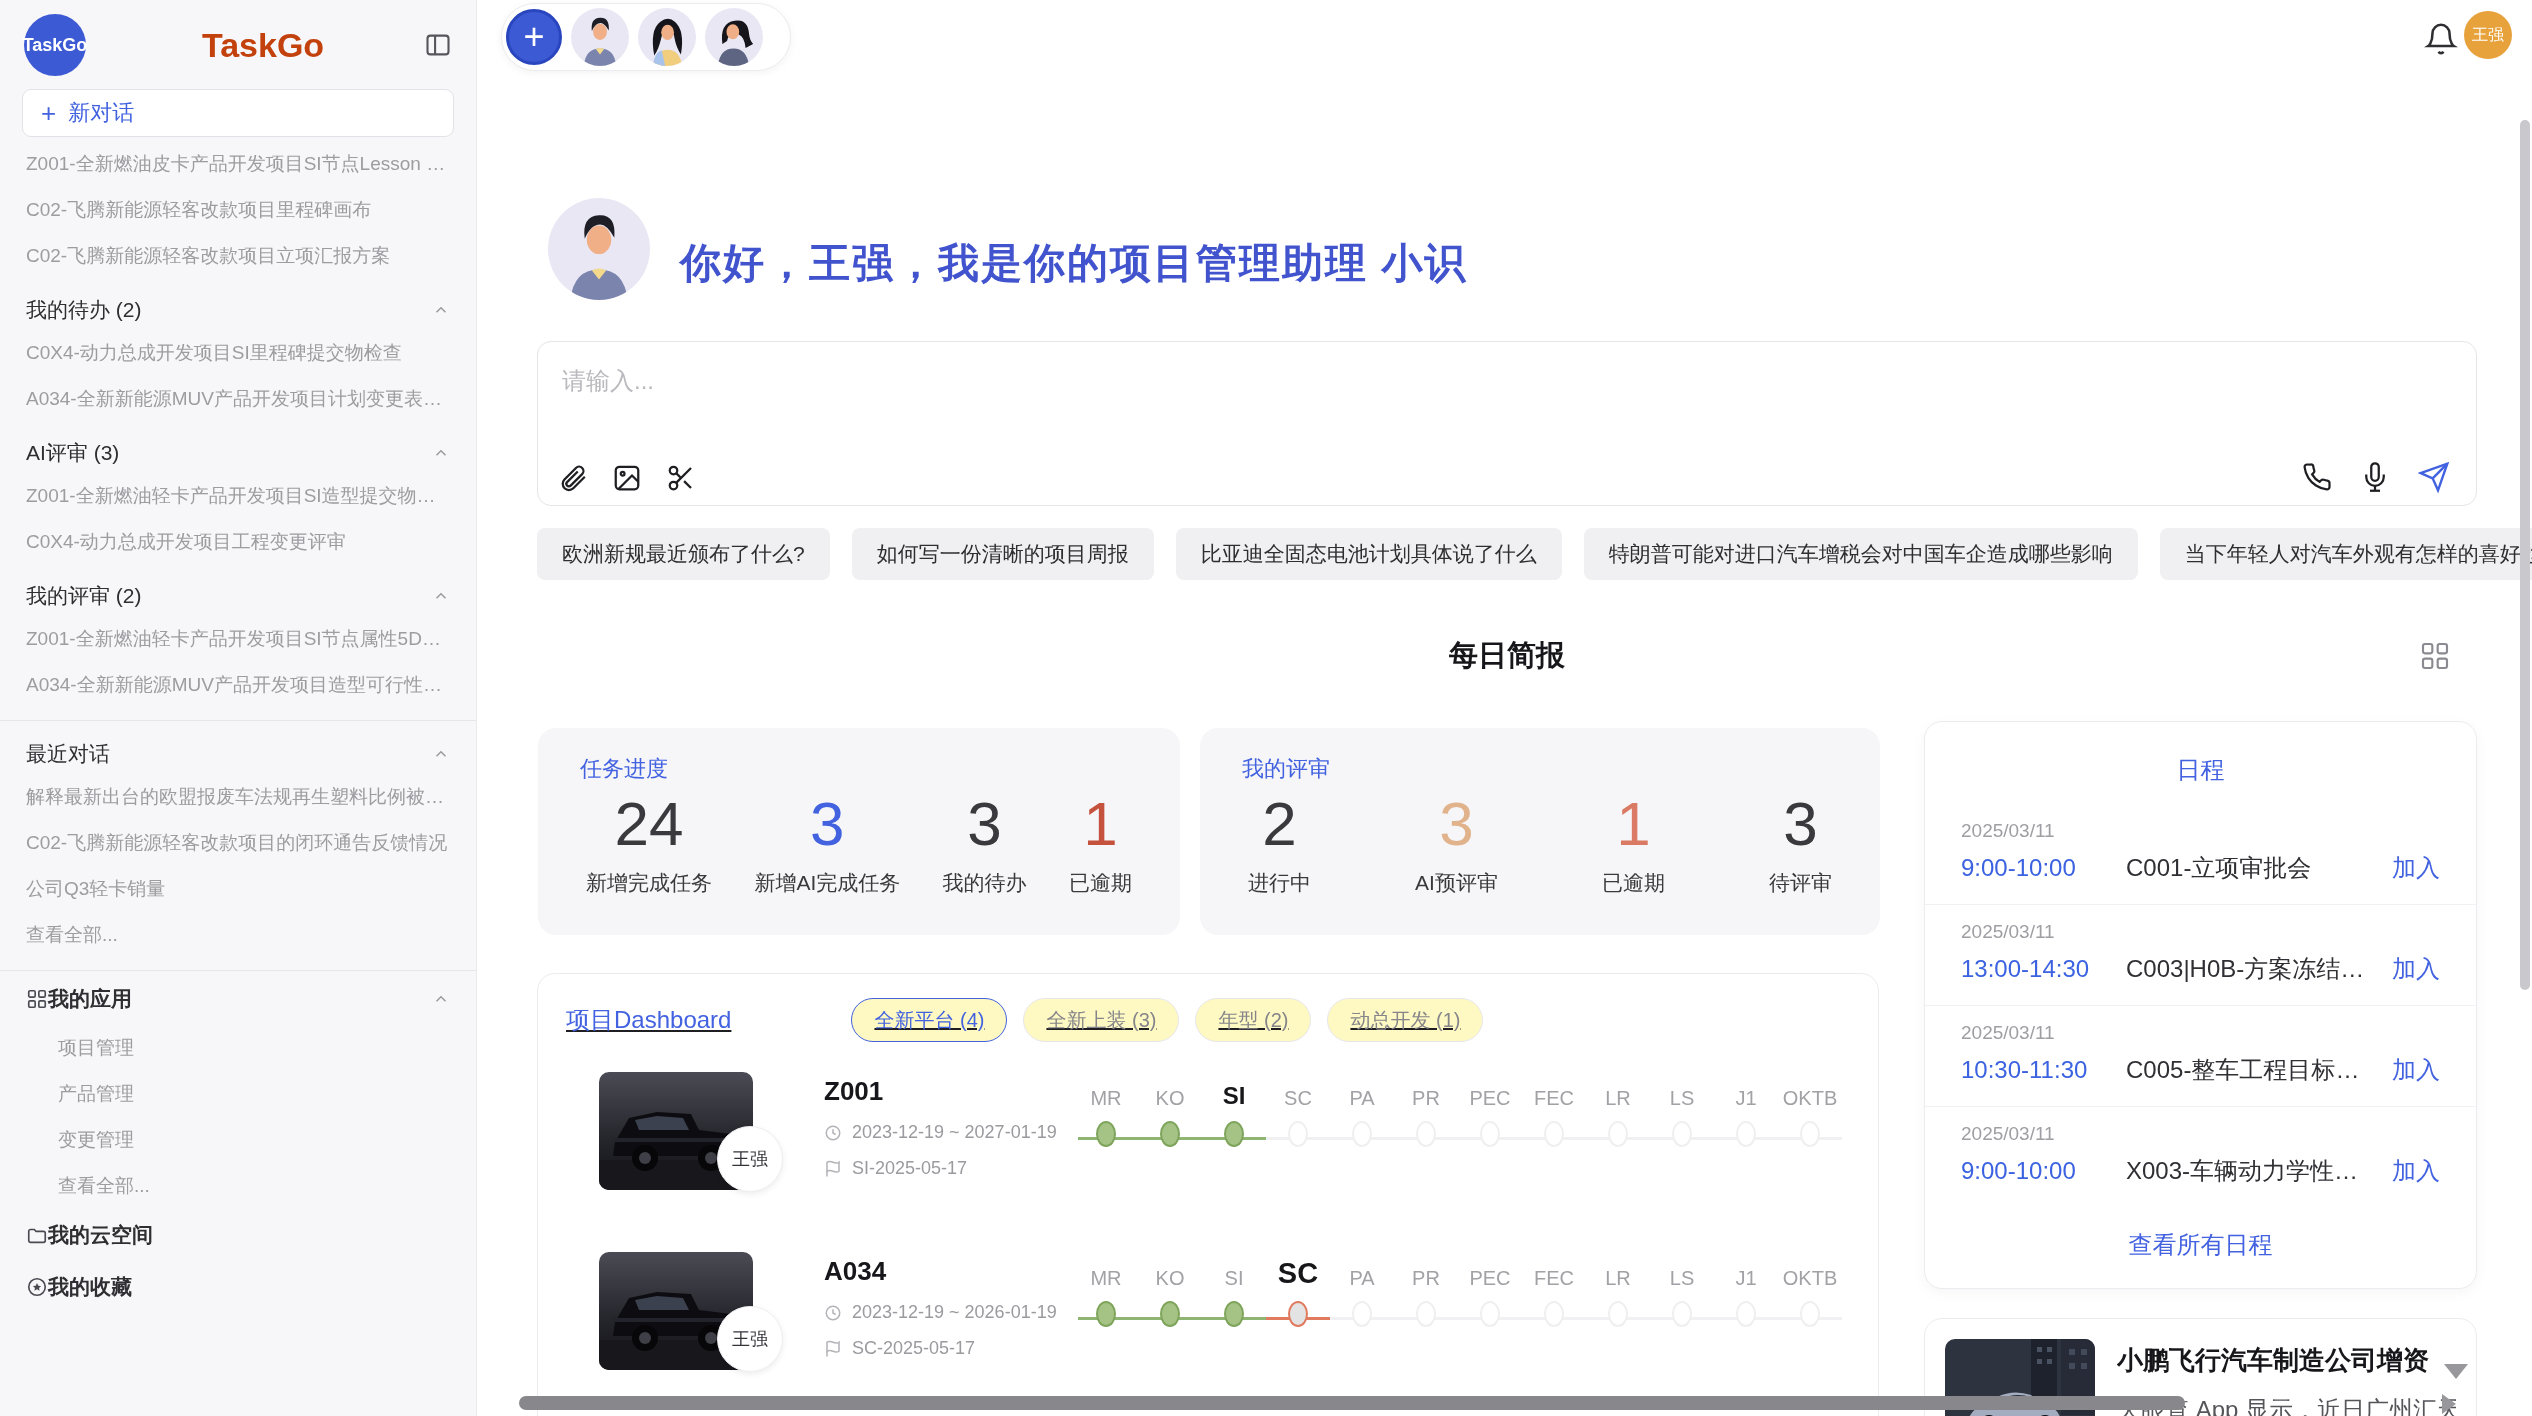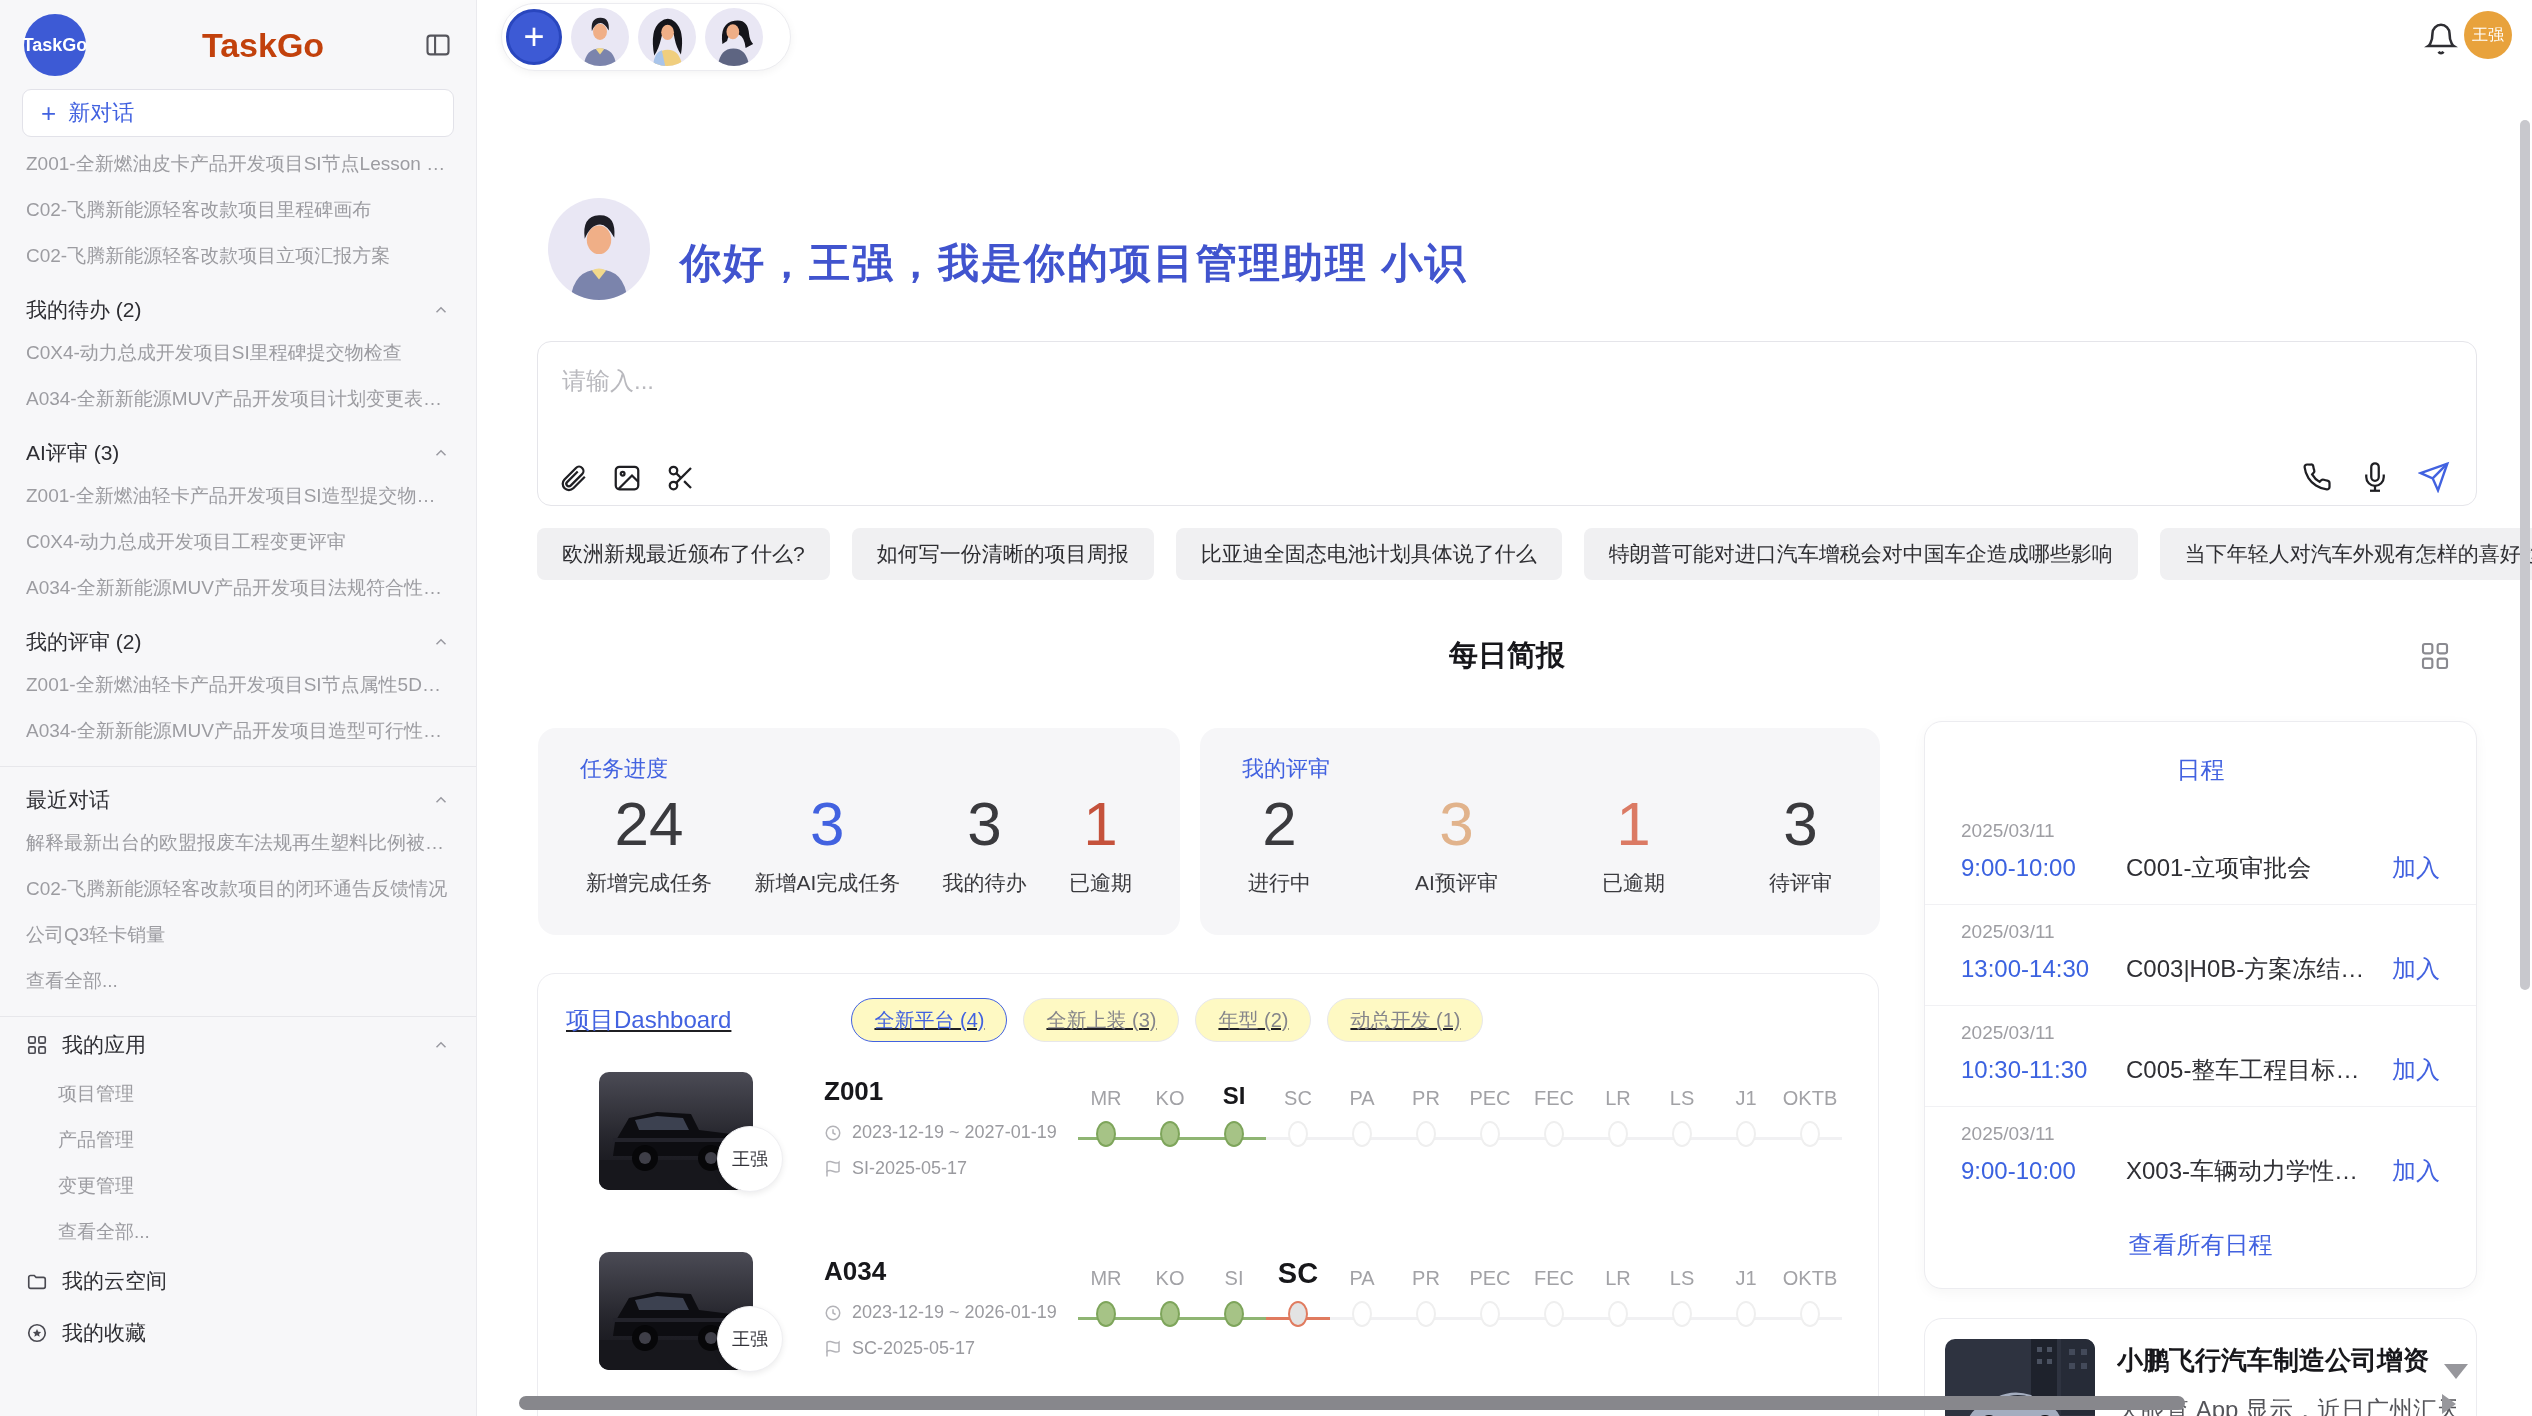--- a/index.html
+++ b/index.html
@@ -16,21 +16,21 @@
   .app-title{font-size:34px;font-weight:700;margin-left:16px;flex:1;color:#c2410c;text-align:center;}
   .panel-toggle{color:#55555C;cursor:pointer;}
   .new-chat{margin:8px 22px 4px 22px;height:46px;background:#fff;border:1px solid #E2E2E9;border-radius:9px;
             display:flex;align-items:center;gap:12px;padding:0 18px;color:#4262E0;font-size:22px;cursor:pointer;}
   .new-chat .plus{font-size:26px;line-height:1;}
   .sb-group-header{display:flex;align-items:center;justify-content:space-between;
                    padding:17px 26px 6px 26px;font-size:21px;color:#2E2E33;}
   .sb-item{padding:10px 26px;font-size:19px;color:#9C9CA1;white-space:nowrap;overflow:hidden;
            text-overflow:ellipsis;cursor:pointer;}
   .sb-divider{height:1px;background:#E7E7EB;margin:12px 0 2px 0;}
-  .sb-row{display:flex;align-items:center;gap:14px;padding:12px 26px;font-size:21px;color:#2E2E33;cursor:pointer;}
+  .sb-row{display:flex;align-items:center;padding:12px 26px;font-size:21px;color:#2E2E33;cursor:pointer;font-weight:bold;}
   .sb-row .ric{color:#4A4A52;}
   .sb-subitem{padding:10px 26px 10px 58px;font-size:19px;color:#9C9CA1;cursor:pointer;}
   .chev{color:#9A9AA1;}
 
   
   .avatar-pill{position:absolute;left:501px;top:3px;width:290px;height:68px;background:#fff;
                border:1px solid #ECECF0;border-radius:40px;display:flex;align-items:center;gap:9px;
                padding:0 4px;box-sizing:border-box;box-shadow:0 2px 8px rgba(0,0,0,.05);}
   .pill-add{width:56px;height:56px;border-radius:50%;background:#3D5AD5;border:3px solid #2946BE;color:#fff;
             display:flex;align-items:center;justify-content:center;font-size:36px;font-weight:300;cursor:pointer;box-sizing:border-box;}
@@ -240,21 +240,20 @@
     <div class="sb-group-header">
       <span>AI评审 (3)</span>
       <span class="chev">
           <svg width="18" height="18" viewBox="0 0 24 24" fill="none" stroke="currentColor" stroke-width="2">
             <polyline points="18 15 12 9 6 15"></polyline>
           </svg>
         </span>
     </div>
     <div class="sb-item">Z001-全新燃油轻卡产品开发项目SI造型提交物评审</div>
     <div class="sb-item">C0X4-动力总成开发项目工程变更评审</div>
-    <div class="sb-item">A034-全新新能源MUV产品开发项目法规符合性评审</div>
 
     <div class="sb-group-header">
       <span>我的评审 (2)</span>
       <span class="chev">
           <svg width="18" height="18" viewBox="0 0 24 24" fill="none" stroke="currentColor" stroke-width="2">
             <polyline points="18 15 12 9 6 15"></polyline>
           </svg>
         </span>
     </div>
     <div class="sb-item">Z001-全新燃油轻卡产品开发项目SI节点属性5D文件评审</div>

